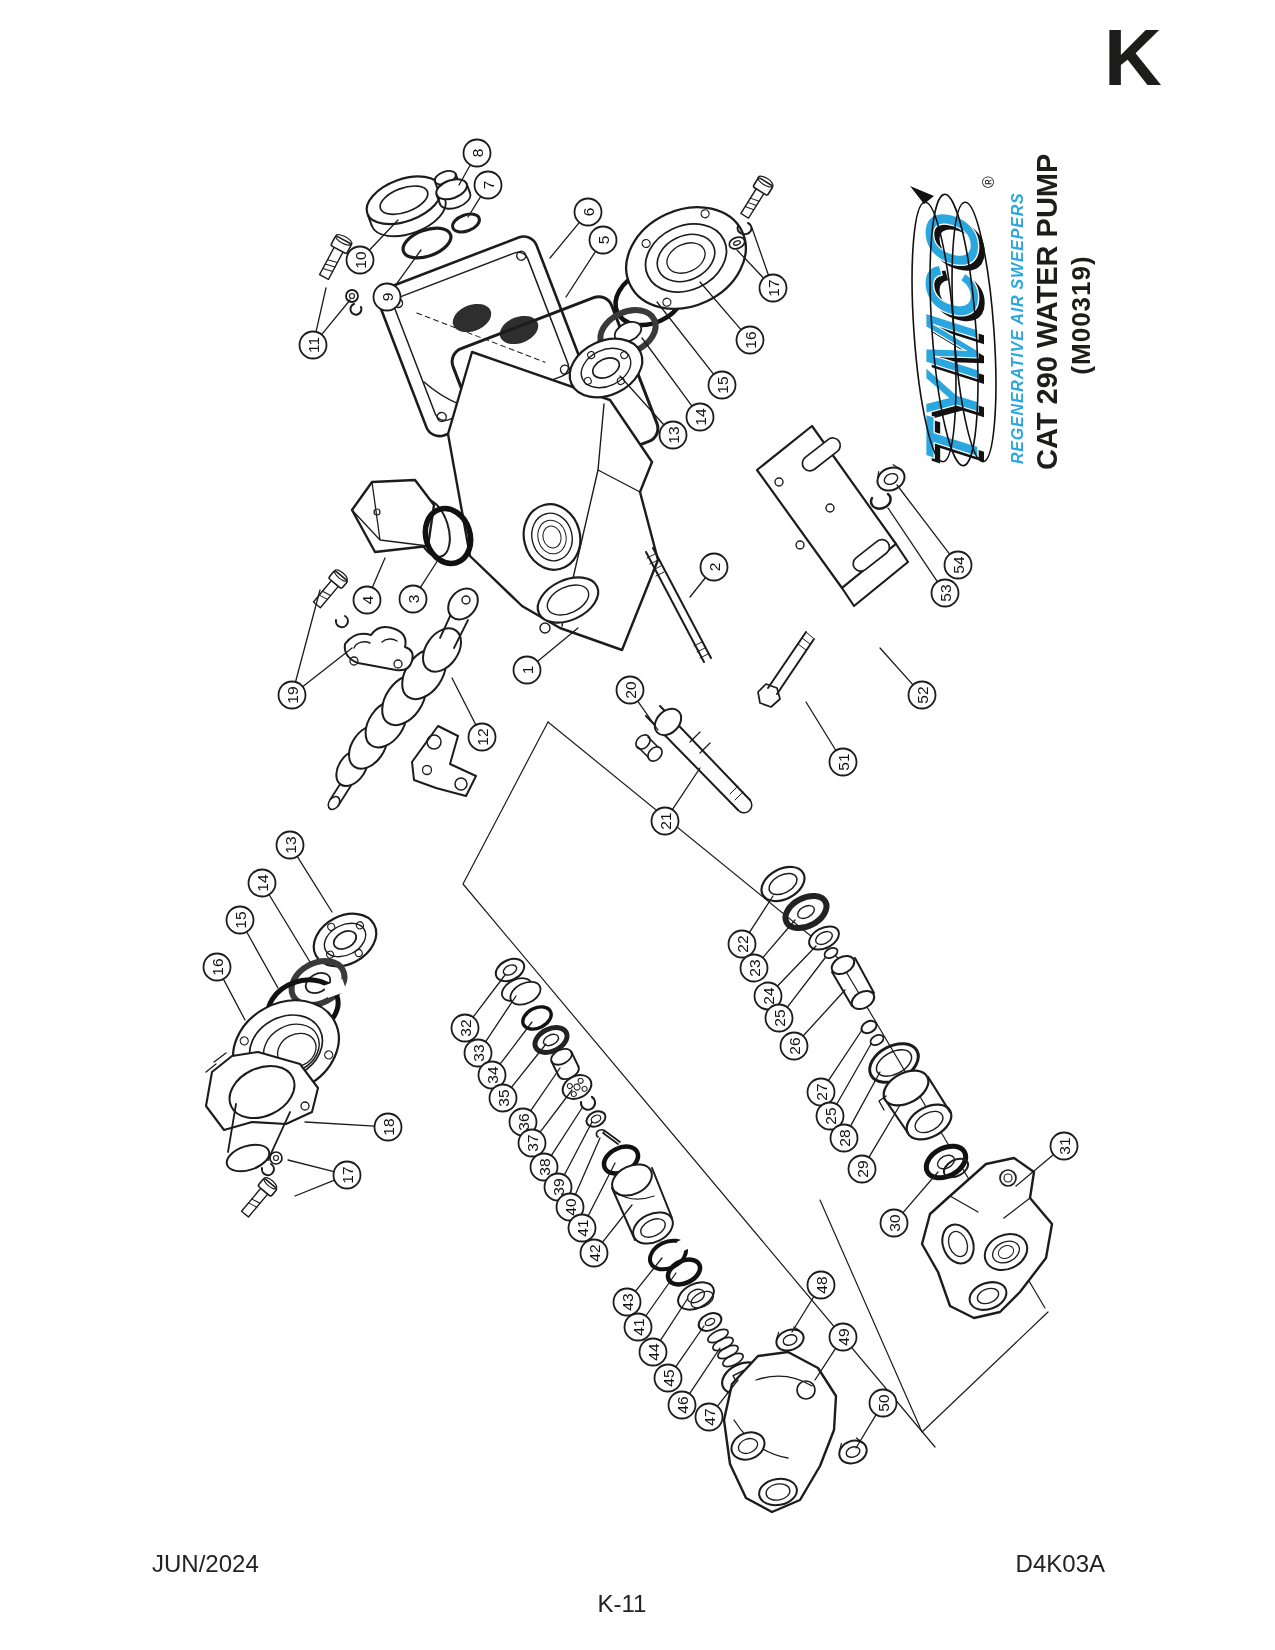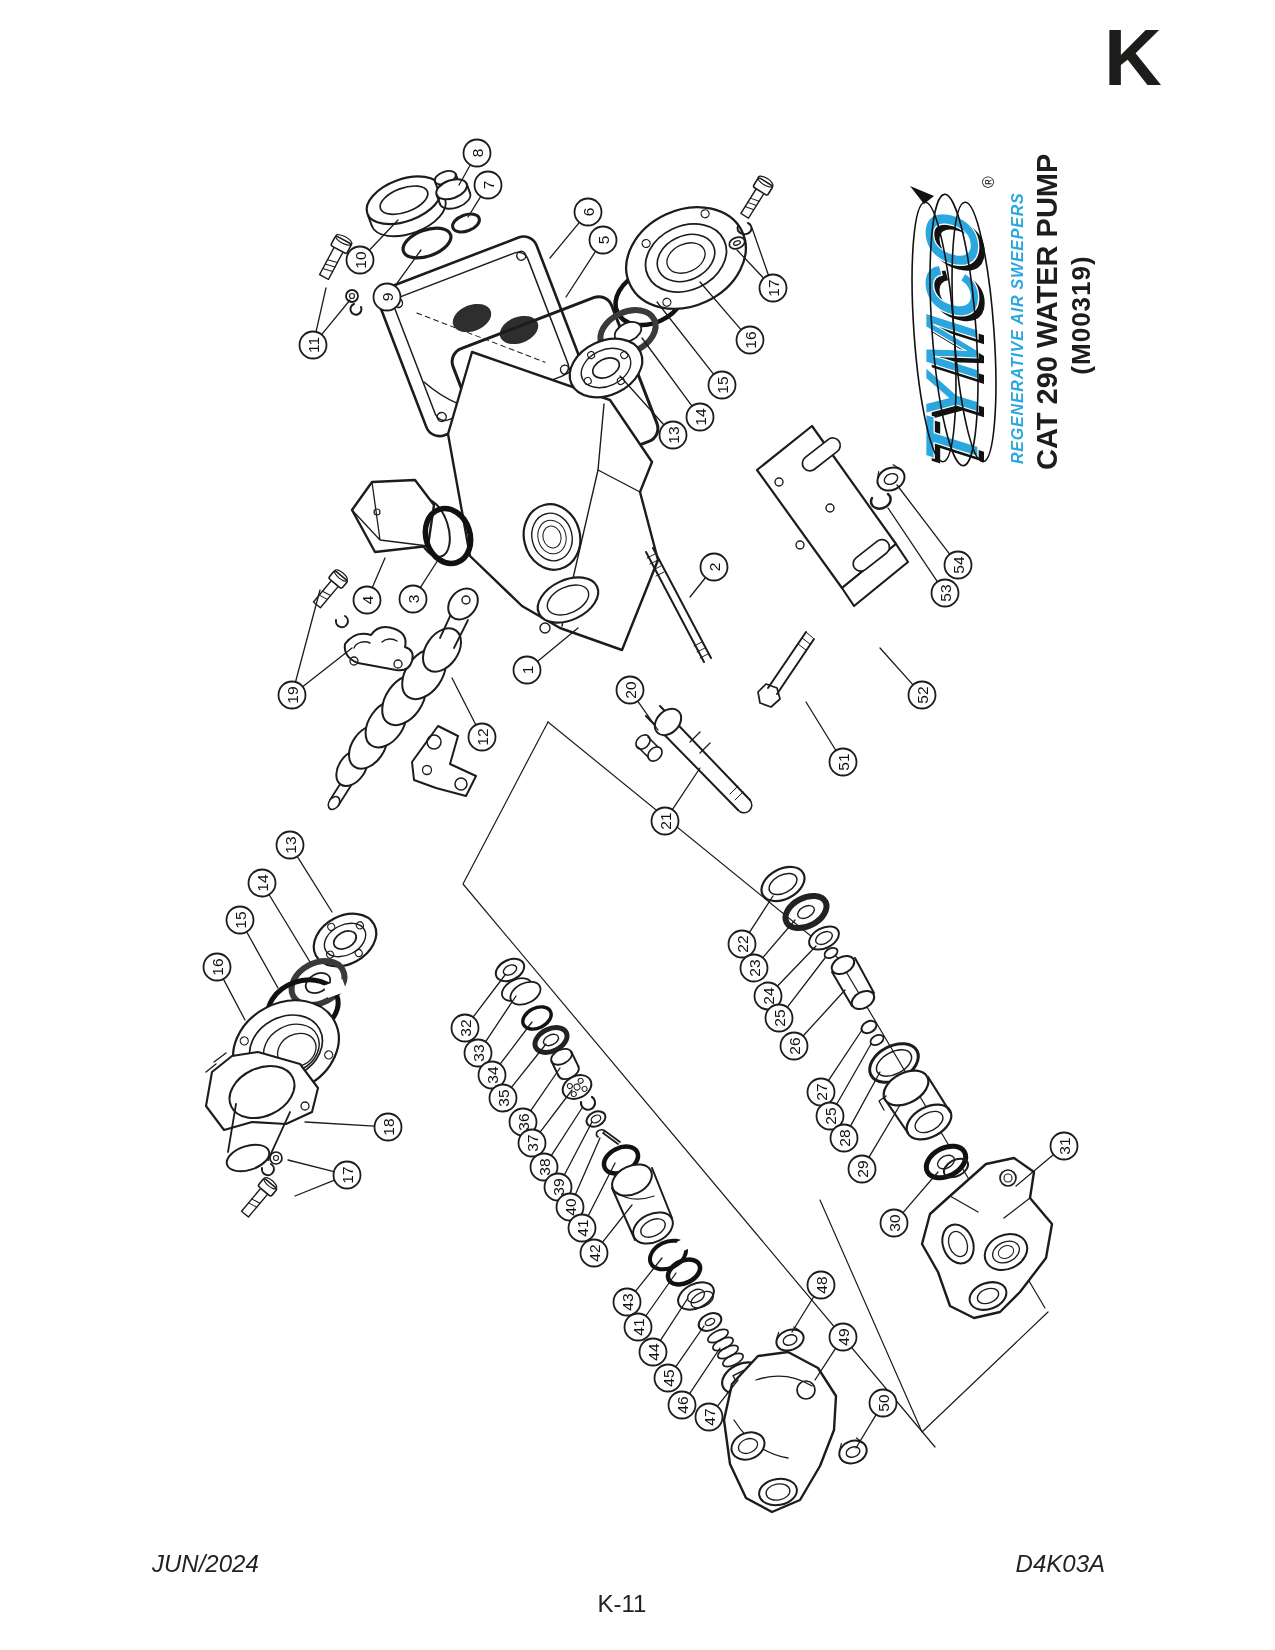--- a/index.html
+++ b/index.html
@@ -26,23 +26,23 @@
   .logo-title{
     font-weight:bold;font-size:29px;color:#1d1d1b;white-space:nowrap;
     margin-left:2px;letter-spacing:0px;
   }
   .logo-code{
     font-weight:bold;font-size:26px;color:#1d1d1b;text-align:center;
     margin-top:2px;letter-spacing:1px;
   }
   
   .footer{position:absolute;left:0;top:1550px;width:100%;height:34px;font-size:24px;color:#222;}
-  .footer .f-left{position:absolute;left:152px;top:0;font-style:italic;}
+  .footer .f-left{position:absolute;left:152px;top:0;}
   .footer .f-center{position:absolute;left:622px;top:0;transform:translateX(-50%);margin-top:40px;}
-  .footer .f-right{position:absolute;right:170px;top:0;font-style:italic;}
+  .footer .f-right{position:absolute;right:170px;top:0;}
 </style>
 </head>
 <body>
 
 <div class="page">
 
   <div class="section-letter">K</div>
 
   <svg id="diagram-svg" class="diagram-svg" width="1275" height="1650" viewBox="0 0 1275 1650">
     <g stroke="#1c1c1c" fill="none" stroke-width="2" stroke-linecap="round" stroke-linejoin="round">

